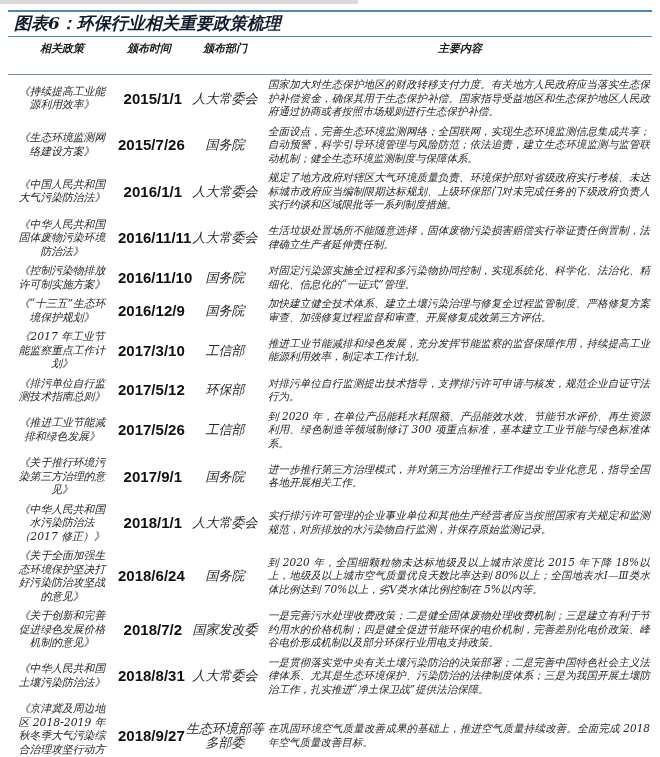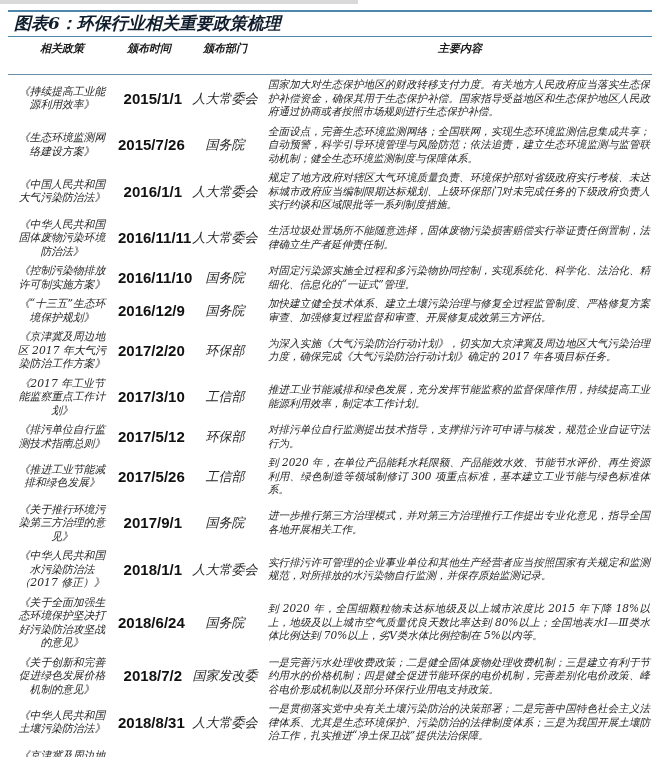--- a/index.html
+++ b/index.html
@@ -106,26 +106,20 @@
     <td class="c-content">对固定污染源实施全过程和多污染物协同控制，实现系统化、科学化、法治化、精细化、信息化的“一证式”管理。</td>
   </tr>
 
   <tr class="policy-row">
     <td class="c-policy">《“十三五”生态环境保护规划》</td>
     <td class="c-date">2016/12/9</td>
     <td class="c-dept">国务院</td>
     <td class="c-content">加快建立健全技术体系、建立土壤污染治理与修复全过程监管制度、严格修复方案审查、加强修复过程监督和审查、开展修复成效第三方评估。</td>
   </tr>
 
-  <tr class="policy-row">
-    <td class="c-policy">《京津冀及周边地区 2017 年大气污染防治工作方案》</td>
-    <td class="c-date">2017/2/20</td>
-    <td class="c-dept">环保部</td>
-    <td class="c-content">为深入实施《大气污染防治行动计划》，切实加大京津冀及周边地区大气污染治理力度，确保完成《大气污染防治行动计划》确定的 2017 年各项目标任务。</td>
-  </tr>
 
   <tr class="policy-row">
     <td class="c-policy">《2017 年工业节能监察重点工作计划》</td>
     <td class="c-date">2017/3/10</td>
     <td class="c-dept">工信部</td>
     <td class="c-content">推进工业节能减排和绿色发展，充分发挥节能监察的监督保障作用，持续提高工业能源利用效率，制定本工作计划。</td>
   </tr>
 
   <tr class="policy-row">
     <td class="c-policy">《排污单位自行监测技术指南总则》</td>

